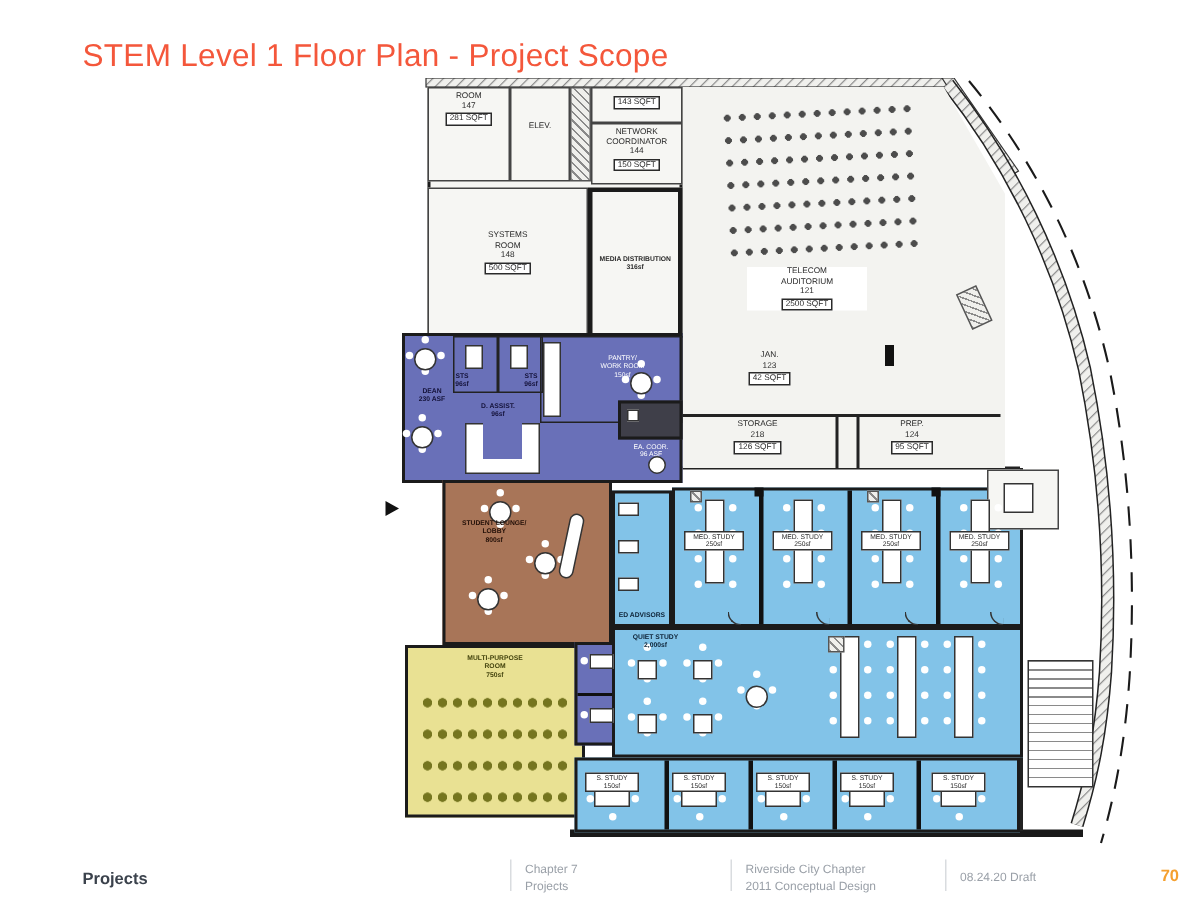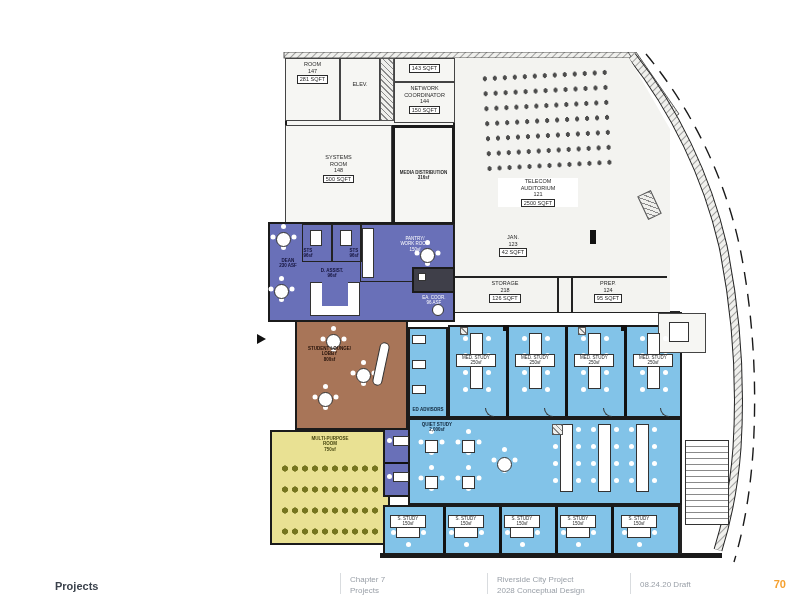--- a/index.html
+++ b/index.html
@@ -54,20 +54,21 @@
   .footer-brand{position:absolute;left:55px;top:580px;font-size:11px;font-weight:bold;color:#3b424c;}
   .fcol{position:absolute;top:575px;font-size:8px;line-height:1.35;color:#9aa0a8;}
   .fdiv{position:absolute;top:573px;width:1px;height:21px;background:#d9dcdf;}
   .pagenum{position:absolute;right:14px;top:578px;font-size:11px;font-weight:bold;color:#F5A02F;}
 </style>
 </head>
 <body>
 
 <div class="page">
 
+  <h1 class="title">STEM Level 1 Floor Plan - Project Scope</h1>
 
   <div class="plan">
 
     <svg width="500" height="512" style="position:absolute;left:0;top:0;z-index:0">
       <defs>
         <pattern id="hp" width="5" height="5" patternTransform="rotate(45)" patternUnits="userSpaceOnUse">
           <rect width="5" height="5" fill="#f0f0ed"></rect>
           <line x1="0" y1="0" x2="0" y2="5" stroke="#8a8a8a" stroke-width="1.6"></line>
         </pattern>
       </defs>
@@ -354,20 +355,20 @@
   </div>
 
   <div class="footer-brand">Projects</div>
   <div class="fdiv" style="left:340px;"></div>
   <div class="fcol" style="left:350px;">
     <span style="display:block;">Chapter 7</span>
     <span style="display:block;">Projects</span>
   </div>
   <div class="fdiv" style="left:487px;"></div>
   <div class="fcol" style="left:497px;">
-    <span style="display:block;">Riverside City Project</span>
-    <span style="display:block;">2028 Conceptual Design</span>
+    <span style="display:block;">Riverside City Chapter</span>
+    <span style="display:block;">2011 Conceptual Design</span>
   </div>
   <div class="fdiv" style="left:630px;"></div>
   <div class="fcol" style="left:640px;top:580px;">08.24.20 Draft</div>
   <div class="pagenum">70</div>
 
 </div>
 
 </body></html>

